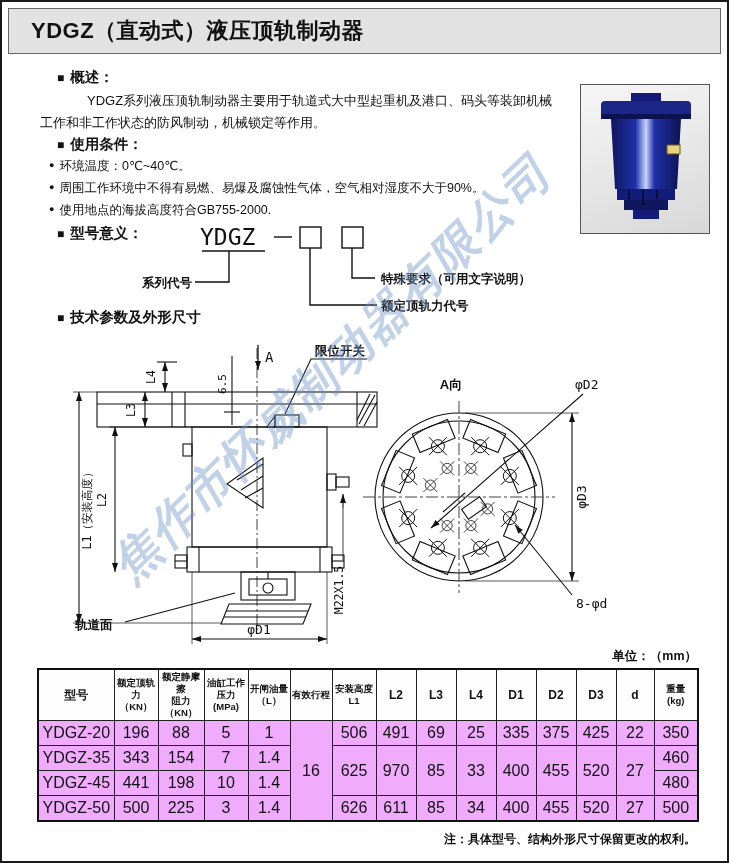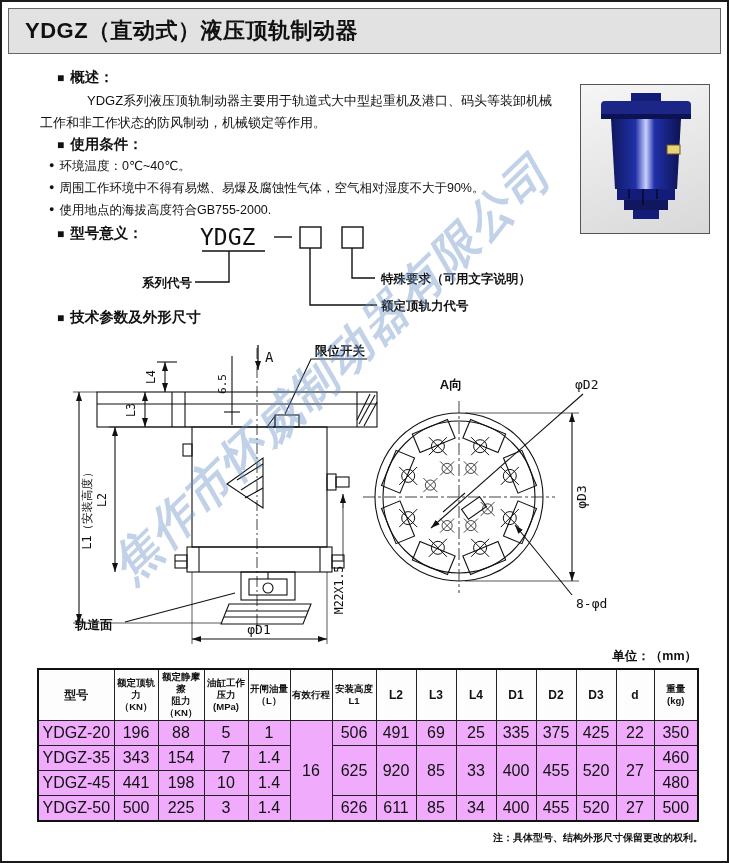--- a/index.html
+++ b/index.html
@@ -1,32 +1,32 @@
 <!DOCTYPE html>
 <html><head>
 <meta charset="utf-8">
 <style>
   html,body{margin:0;padding:0;background:#fff}
   .page{position:relative;width:729px;height:863px;background:#fff;border:2px solid #1a1a1a;
         box-sizing:border-box;font-family:"Liberation Sans","DejaVu Sans",sans-serif;color:#111;overflow:hidden}
   .titlebar{position:absolute;left:6px;top:6px;right:6px;height:46px;background:#e2e2e2;
-        border:1px solid #666;display:flex;align-items:center;padding-left:16px;box-sizing:border-box}
+        border:1px solid #666;display:flex;align-items:center;padding-left:22px;box-sizing:border-box}
   .titlebar .t{font-size:22px;font-weight:bold;letter-spacing:.5px}
   .sec-head{position:absolute;left:55px;font-size:14.5px;font-weight:bold;white-space:nowrap}
   .sec-head .sq{font-size:12px;margin-right:6px}
   .para{position:absolute;font-size:13px;white-space:nowrap}
   .bullet-item{position:absolute;left:47px;font-size:12.5px;white-space:nowrap}
   .bullet-item .dot{font-size:9px;vertical-align:2px;margin-right:5px}
   .photo{position:absolute;left:578px;top:82px;width:130px;height:150px;border:1px solid #555;
         background:linear-gradient(160deg,#f6f6f6,#d8d8d8);box-sizing:border-box}
   .wm{position:absolute;left:118px;top:540px;transform:rotate(-44deg);transform-origin:0 50%;
         font-size:47px;font-style:italic;font-weight:bold;color:rgba(105,145,200,.42);
         white-space:nowrap;pointer-events:none;letter-spacing:2px;z-index:5}
   .unit{position:absolute;right:30px;top:646px;font-size:12.5px;font-weight:bold}
-  .note{position:absolute;right:24px;top:829px;font-size:10px;font-weight:bold}
+  .note{position:absolute;right:31px;top:829px;font-size:12px;font-weight:bold}
   table.spec{position:absolute;left:35px;top:666px;border-collapse:collapse;table-layout:fixed;border:2px solid #111}
   .spec th,.spec td{border:1px solid #222;text-align:center;vertical-align:middle;padding:0;overflow:hidden}
   .spec th{font-size:9.5px;white-space:pre-line;font-weight:bold;height:50px;background:#fdfdfd;line-height:1.25}
   .spec th.lg{font-size:12px}
   .spec td{font-size:16px;height:24px;background:#f0abfc}
   svg text{fill:#111;stroke:none}
   .cad{font-family:"DejaVu Sans Mono","Liberation Mono",monospace}
   .cjk{font-family:"Liberation Sans","DejaVu Sans",sans-serif;font-weight:bold}
 </style>
 </head>
@@ -313,21 +313,21 @@
       <td>22</td>
       <td>350</td>
     </tr>
     <tr>
       <td>YDGZ-35</td>
       <td>343</td>
       <td>154</td>
       <td>7</td>
       <td>1.4</td>
       <td rowspan="2">625</td>
-      <td rowspan="2">920</td>
+      <td rowspan="2">970</td>
       <td rowspan="2">85</td>
       <td rowspan="2">33</td>
       <td rowspan="2">400</td>
       <td rowspan="2">455</td>
       <td rowspan="2">520</td>
       <td rowspan="2">27</td>
       <td>460</td>
     </tr>
     <tr>
       <td>YDGZ-45</td>

